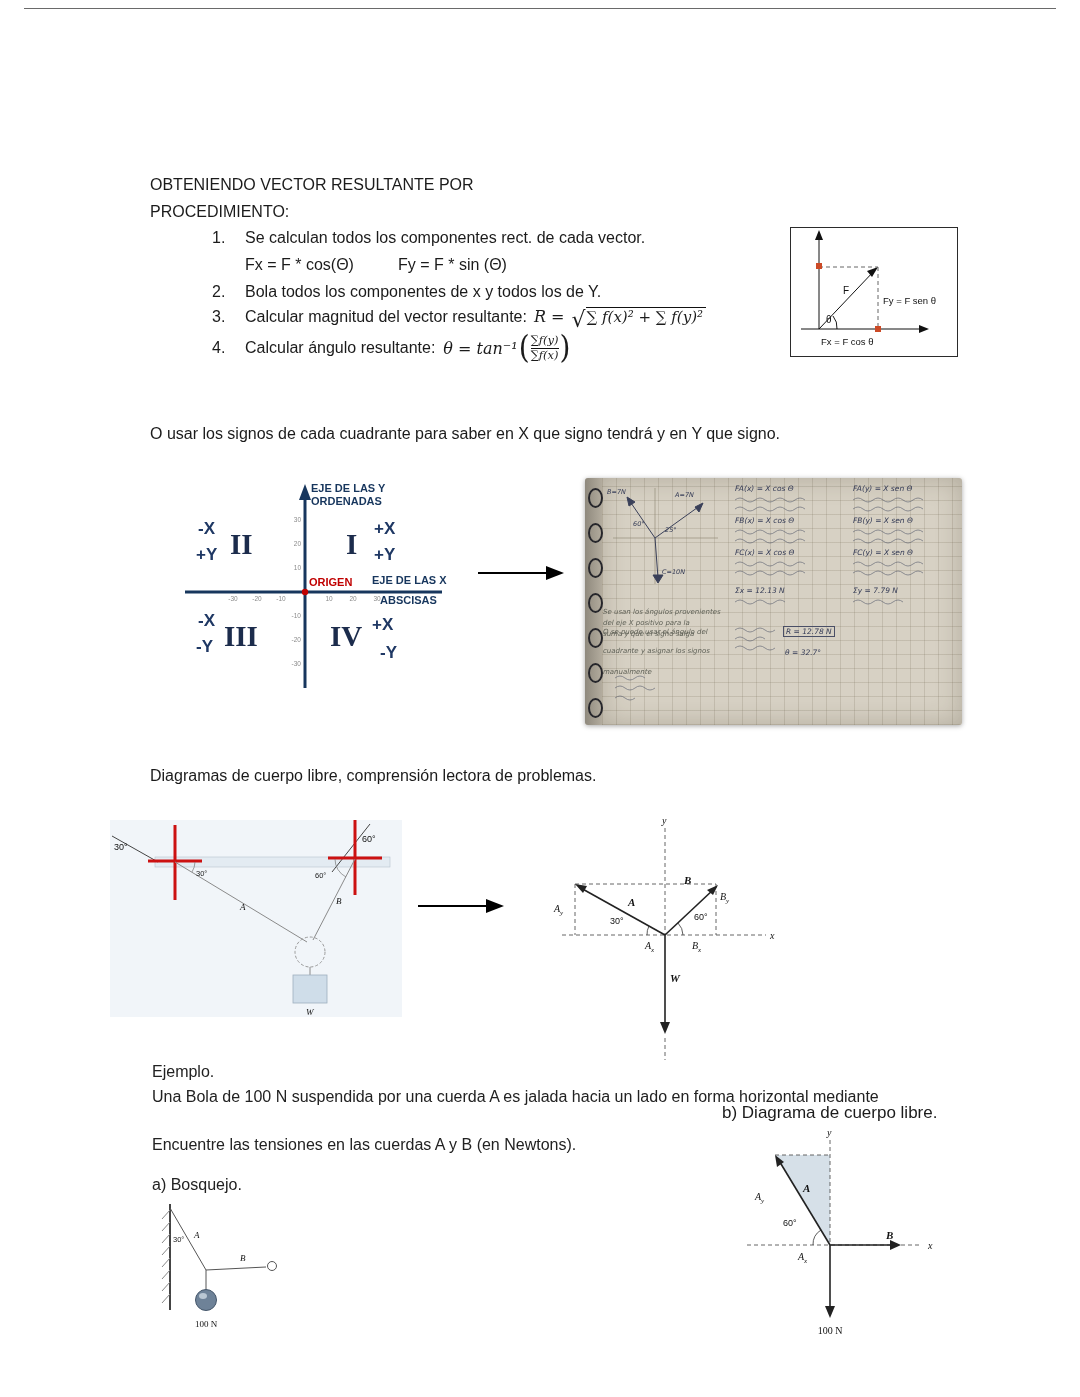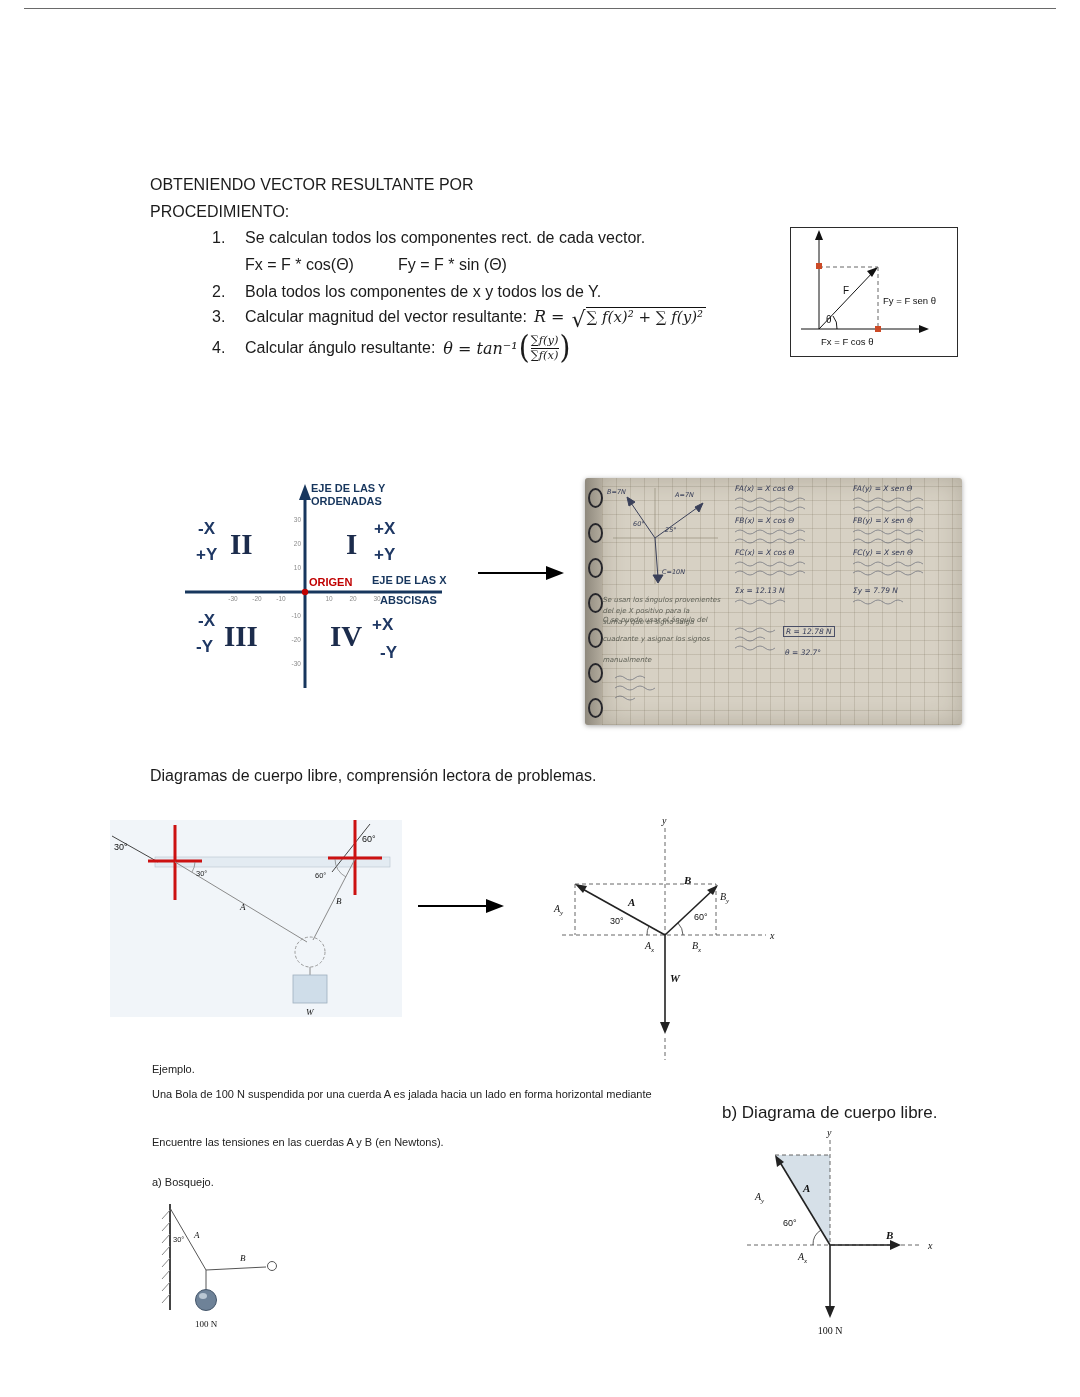--- a/index.html
+++ b/index.html
@@ -1,20 +1,20 @@
 <!DOCTYPE html>
 <html><head>
 <meta charset="utf-8">
 <style>
   html,body{margin:0;padding:0;background:#fff;}
   body{font-family:"Liberation Sans",sans-serif;color:#1b1b1b;}
   .page{position:relative;width:1080px;height:1397px;background:#fff;overflow:hidden;}
   .abs{position:absolute;}
   .t16{font-size:16px;color:#1b1b1b;white-space:nowrap;}
-  .small{font-size:11px;color:#222;white-space:nowrap;}
+  .small{font-size:16px;color:#222;white-space:nowrap;}
   .step{position:absolute;display:flex;align-items:center;font-size:16px;white-space:nowrap;}
   .num{flex:0 0 33px;width:33px;}
   .m{font-family:"DejaVu Serif",serif;font-style:italic;}
   .radical{font-family:"DejaVu Serif",serif;font-size:22px;line-height:.8;position:relative;top:3px;margin-left:7px;}
   .radicand{border-top:1.4px solid #111;padding:0 3px 0 1px;font-size:15px;}
   .frac{display:inline-flex;flex-direction:column;align-items:flex-end;font-family:"DejaVu Serif",serif;font-style:italic;font-size:11.5px;line-height:1.2;}
   .frac .den{border-top:1px solid #111;}
   .paren{font-family:"DejaVu Serif",serif;font-size:28px;line-height:1;transform:scaleY(1.15);margin:0 1px;}
   .hl{background:#a6a6a6;padding:1px 4px;display:inline-block;}
   .fbox{border:1.2px solid #2b2b2b;background:#fff;}
@@ -41,21 +41,21 @@
   .redline{stroke:#cc1111;stroke-width:3;}
   
   .photo{background:linear-gradient(135deg,#d8d2c6,#c7c0b2);border-radius:3px;box-shadow:0 1px 5px rgba(0,0,0,.35);}
   .spiral{position:absolute;left:0;top:0;bottom:0;width:17px;background:linear-gradient(90deg,#8f897d,#b3ac9e);border-radius:3px 0 0 3px;}
   .ring{position:absolute;left:3px;width:11px;height:16px;border:2.5px solid #26262b;border-radius:50%;}
   .paper{position:absolute;left:17px;right:0;top:0;bottom:0;background-color:#d7d1c4;
     background-image:repeating-linear-gradient(0deg,rgba(125,115,95,.22) 0 1px,transparent 1px 14px),
                      repeating-linear-gradient(90deg,rgba(125,115,95,.22) 0 1px,transparent 1px 14px);
     box-shadow:inset 0 0 26px rgba(60,50,30,.25);border-radius:0 3px 3px 0;}
   .hw{position:absolute;font:italic 7.5px "DejaVu Sans",sans-serif;color:#333a55;white-space:nowrap;}
-  .hw-note{font:italic 7px "DejaVu Sans",sans-serif;color:#5d5f55;}
+  .hw-note{font:italic 7px "DejaVu Sans",sans-serif;color:#5d5f55;margin-top:12px;}
   .hw-box{border:1px solid #4a4f66;padding:0 2px;}
   .ph-skt-lbl{font:italic 6.5px "DejaVu Sans",sans-serif;fill:#333a55;}
   .squig{stroke:#3a4059;stroke-width:.8;fill:none;opacity:.6;}
 </style>
 </head>
 <body>
 
 <div class="page">
 
   <div class="hairline"></div>
@@ -115,20 +115,21 @@
         <rect x="84" y="98" width="6" height="6" fill="#cc4a26"></rect>
         <path d="M46,101 A18,18 0 0 0 42,88" fill="none" stroke="#000" stroke-width="0.9"></path>
       </g>
       <text x="52" y="66" class="flabel">F</text>
       <text x="35" y="95" class="flabel">θ</text>
       <text x="92" y="76" class="fsmall">Fy = F sen θ</text>
       <text x="30" y="117" class="fsmall">Fx = F cos θ</text>
     </svg>
   </div>
 
+  <div class="abs t16" style="left:150px;top:425px;">O usar los signos de cada cuadrante para saber en X que signo tendrá y en Y que signo.</div>
 
   <svg class="abs" style="left:170px;top:476px;" width="310" height="228" viewBox="0 0 310 228">
     <g>
       <line x1="15" y1="116" x2="272" y2="116" stroke="#17365d" stroke-width="3"></line>
       <line x1="135" y1="212" x2="135" y2="22" stroke="#17365d" stroke-width="3"></line>
       <polygon points="129,24 135,8 141,24" fill="#17365d"></polygon>
       <circle cx="135" cy="116" r="3.2" fill="#c00000"></circle>
     </g>
     <g>
       <text x="63" y="125" text-anchor="middle" class="tick">-30</text>

